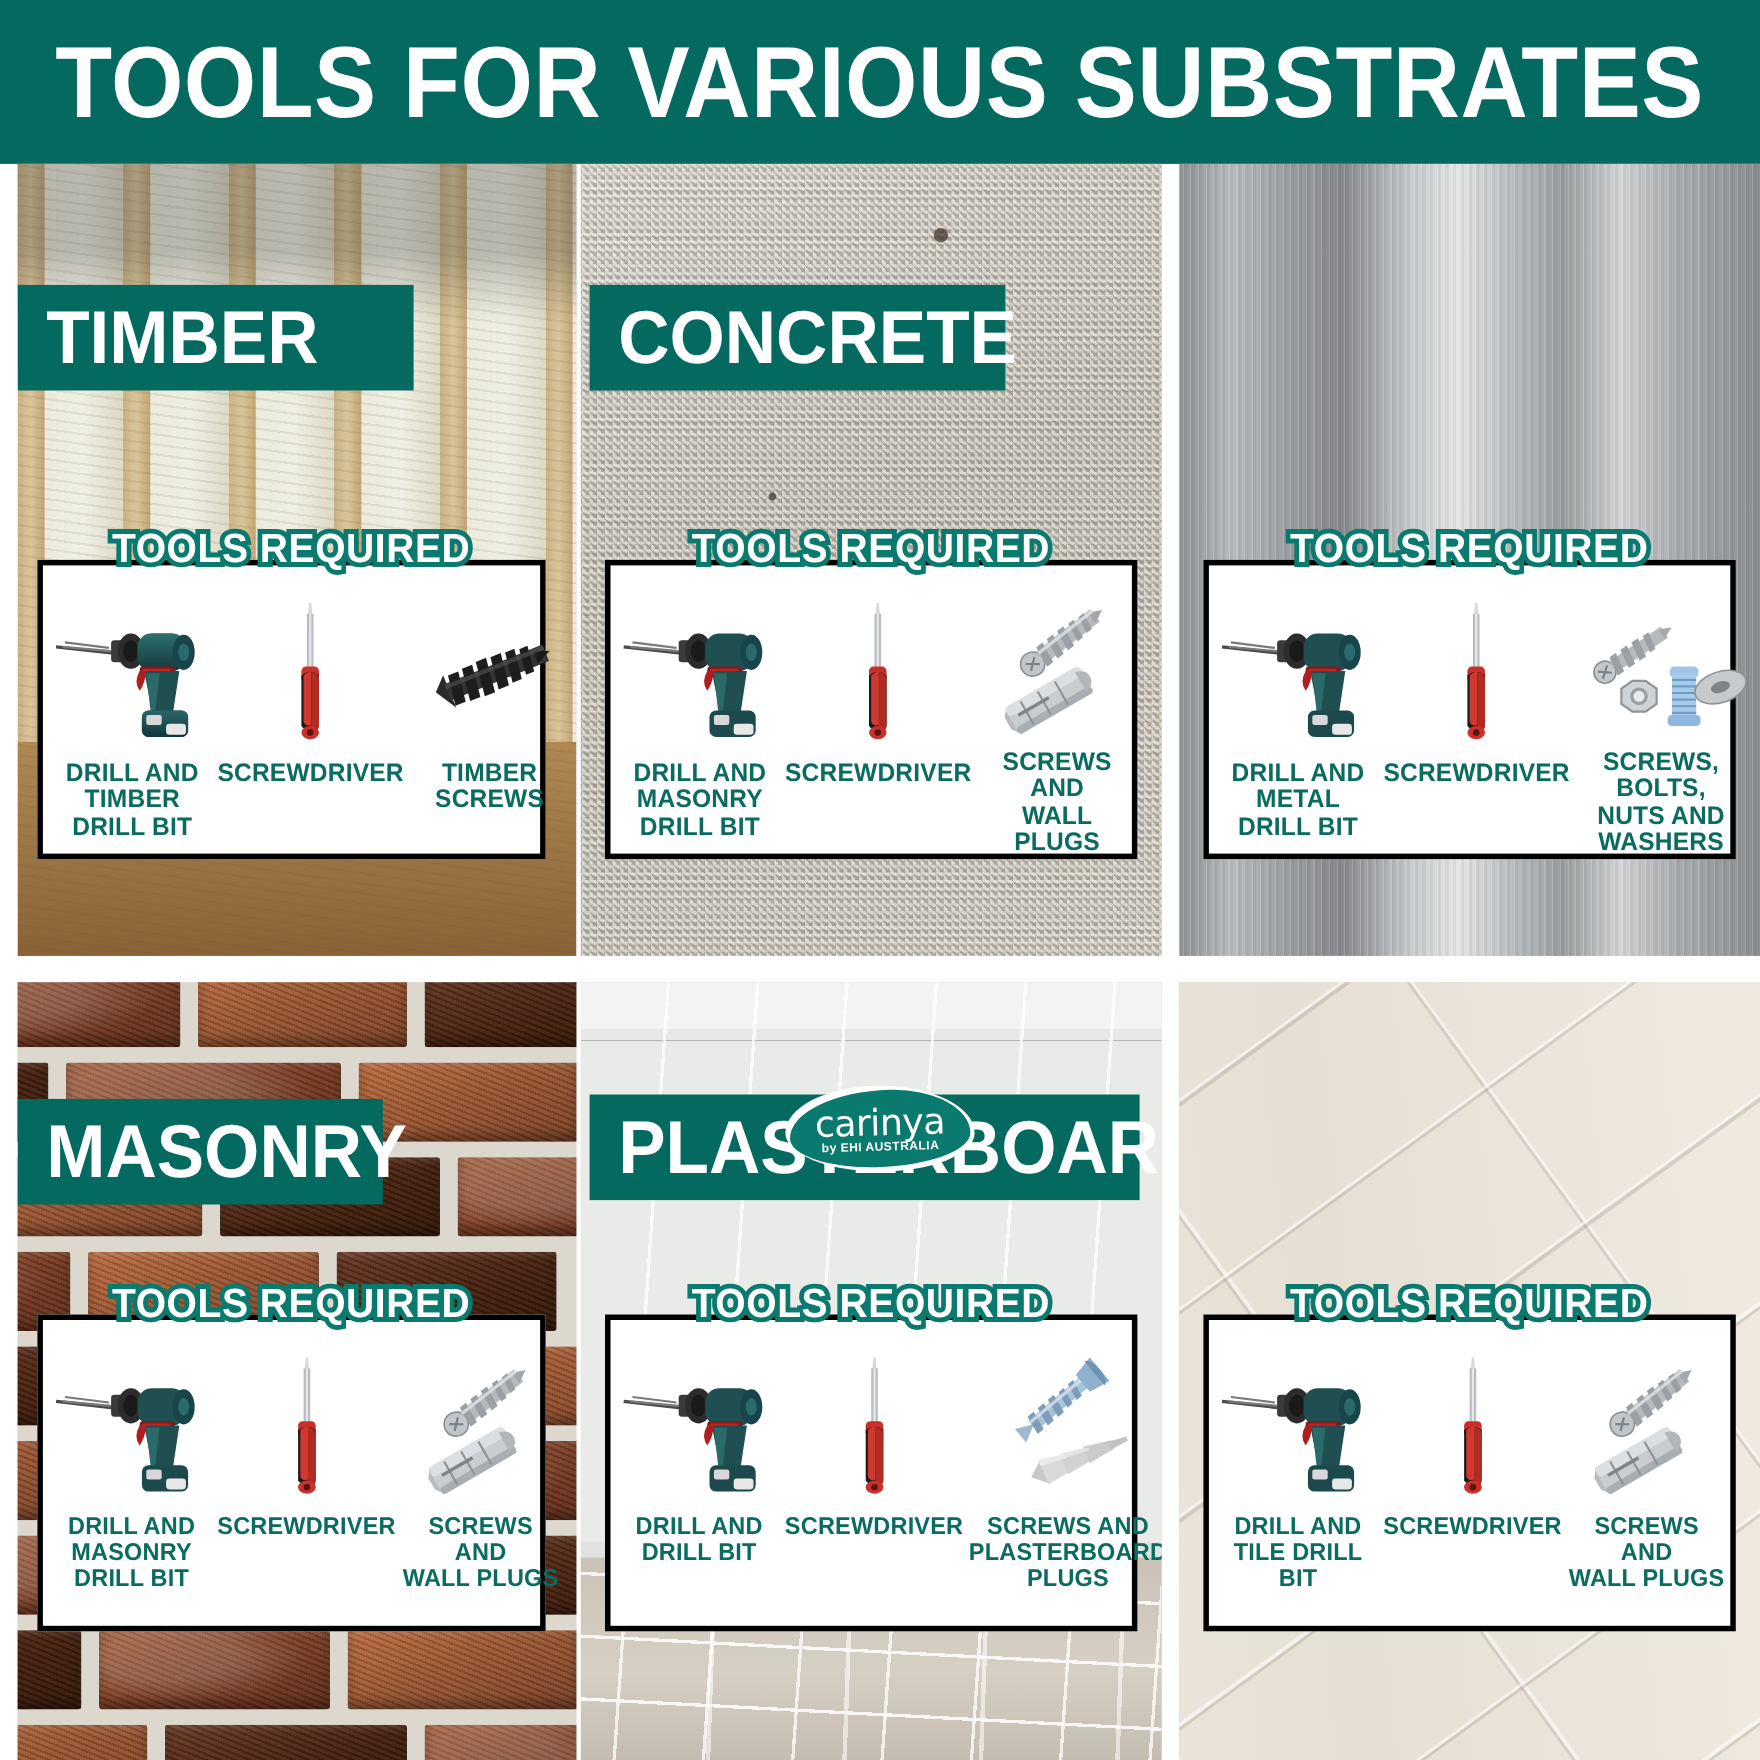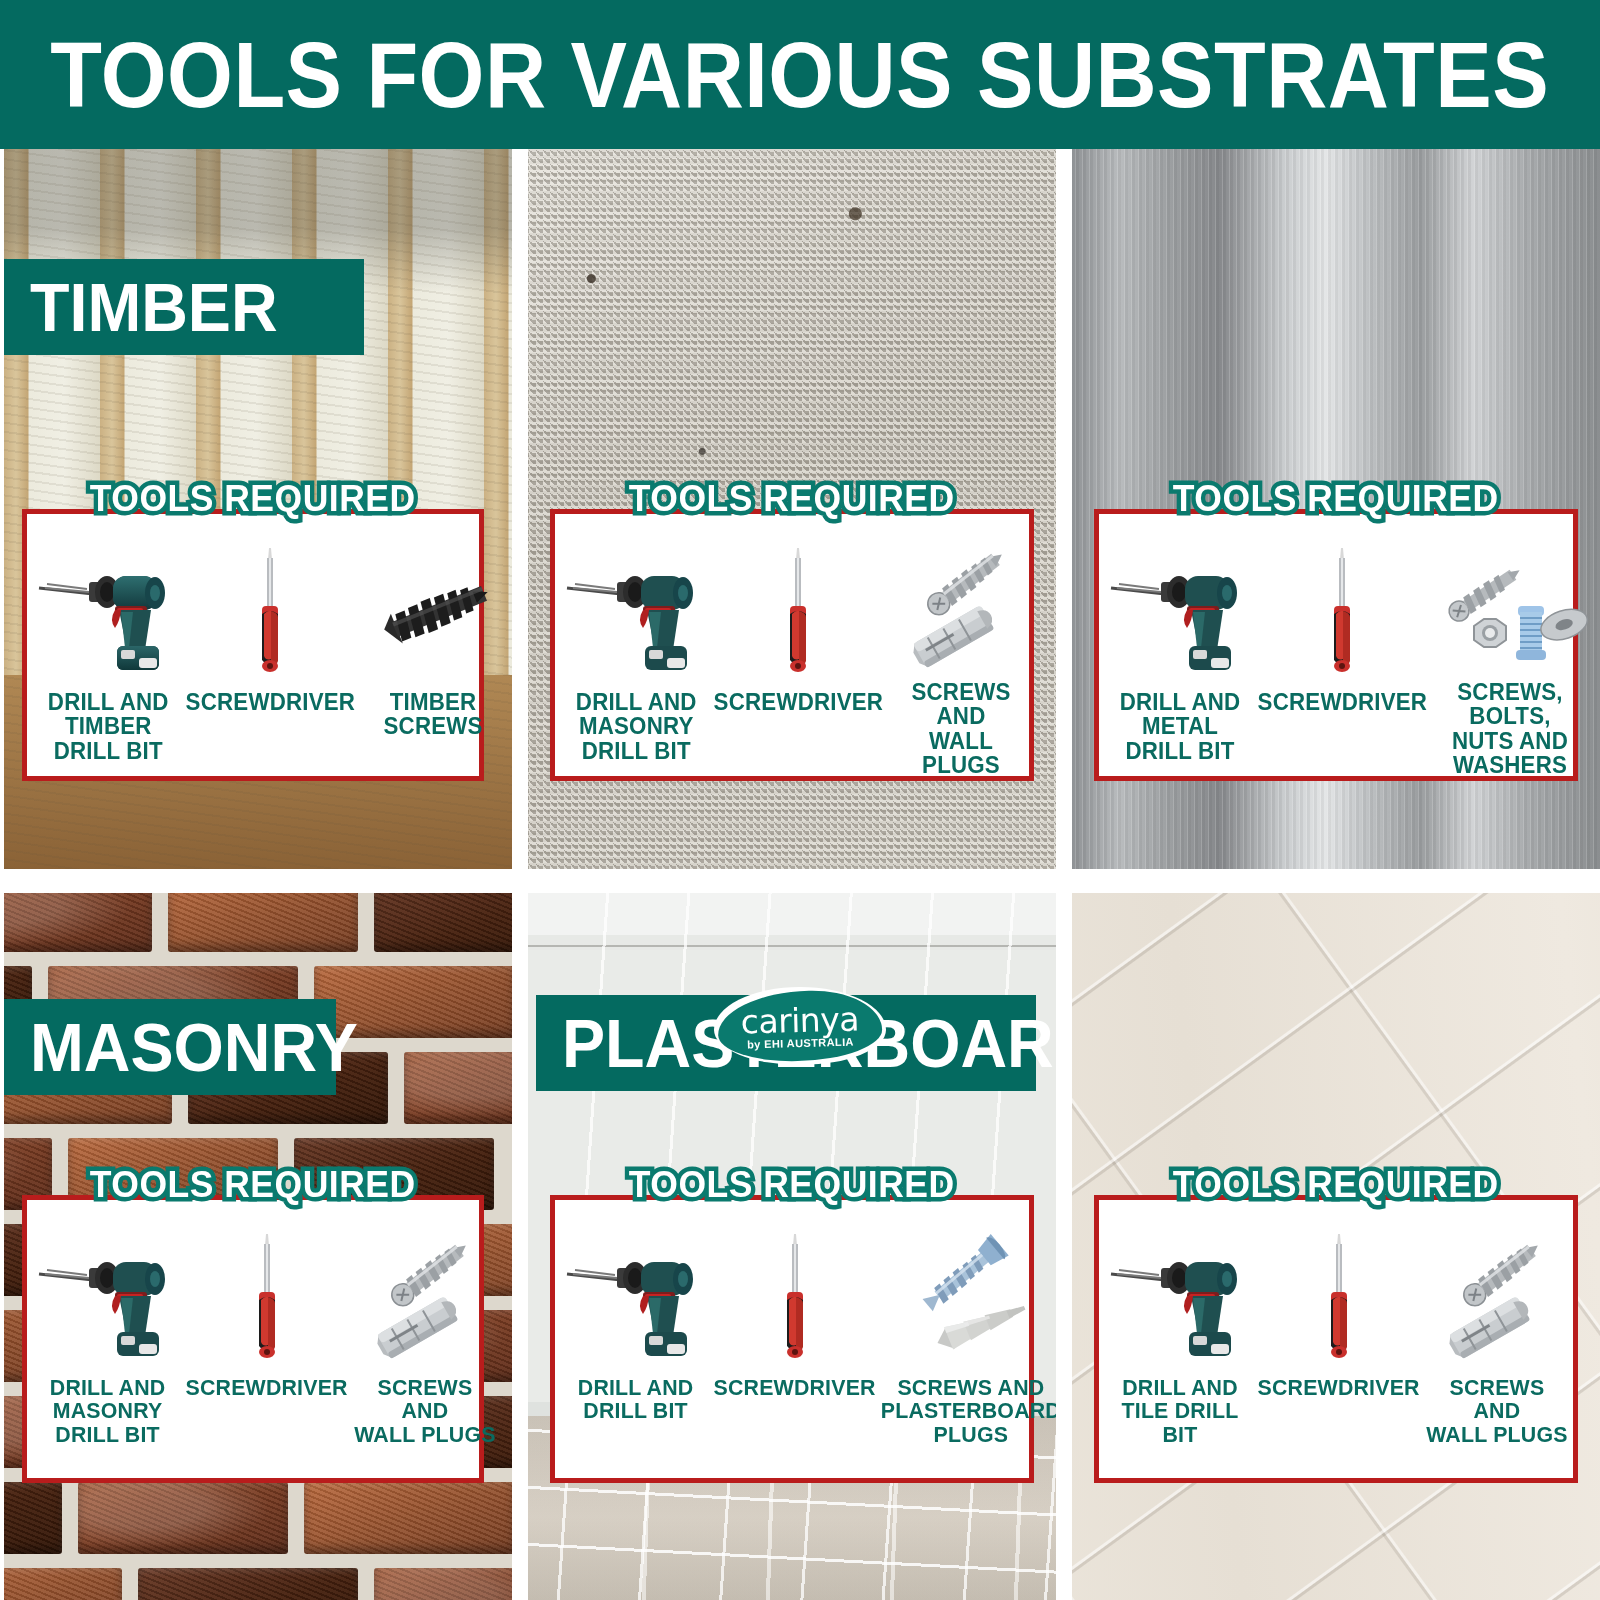--- a/index.html
+++ b/index.html
@@ -51,21 +51,21 @@
     height: 1451px;
   }
 
   .panel {
     position: absolute;
     overflow: hidden;
     background: #d8d8d8;
   }
 
   
-  .col-1 { left: 4px;    width: 508px; }
+  .col-1 { left: 16px;    width: 508px; }
   .col-2 { left: 528px;  width: 528px; }
   .col-3 { left: 1072px; width: 528px; }
   
   .row-1 { top: 0px;   height: 720px; }
   .row-2 { top: 744px; height: 707px; }
 
   
   .bg { position: absolute; inset: 0; }
 
   
@@ -240,21 +240,21 @@
   .panel-concrete     .label-banner { left: 8px; top: 110px; width: 378px; }
   .panel-metal        .label-banner { left: 12px; top: 110px; width: 256px; }
   .panel-masonry      .label-banner { left: 0;   top: 106px; width: 332px; }
   .panel-plasterboard .label-banner { left: 8px; top: 102px; width: 500px; }
   .panel-tiles        .label-banner { left: 12px; top: 106px; width: 250px; }
 
   
   .tools-card {
     position: absolute;
     background: #ffffff;
-    border: 5px solid #b91c1c;
+    border: 5px solid #000000;
     z-index: 3;
   }
   .row-1 .tools-card { left: 22px; right: 22px; top: 360px; height: 272px; }
   .row-2 .tools-card { left: 22px; right: 22px; top: 302px; height: 288px; }
   .col-1 .tools-card { left: 18px; right: 28px; }
 
   .tools-heading {
     position: absolute;
     top: -34px;
     left: 0; right: 0;
@@ -454,20 +454,23 @@
             </div>
             <div class="tool-label">TIMBER
 SCREWS</div>
           </div>
         </div>
       </div>
     </div>
 
     <div class="panel panel-concrete col-2 row-1">
       <div class="bg bg-concrete"></div>
+      <div class="label-banner">
+        <div class="label-text">CONCRETE</div>
+      </div>
       <div class="tools-card">
         <div class="tools-heading">
           <span>TOOLS REQUIRED</span>
         </div>
         <div class="tools-row">
           <div class="tool">
             <div class="tool-art">
               <svg class="art" width="150" height="120" viewBox="0 0 150 120">
                 <path d="M6 34 L60 40" stroke="#4a4a4a" stroke-width="3"></path>
                 <path d="M12 34 L56 38 M14 30 L54 35" stroke="#7a7a7a" stroke-width="2"></path>

